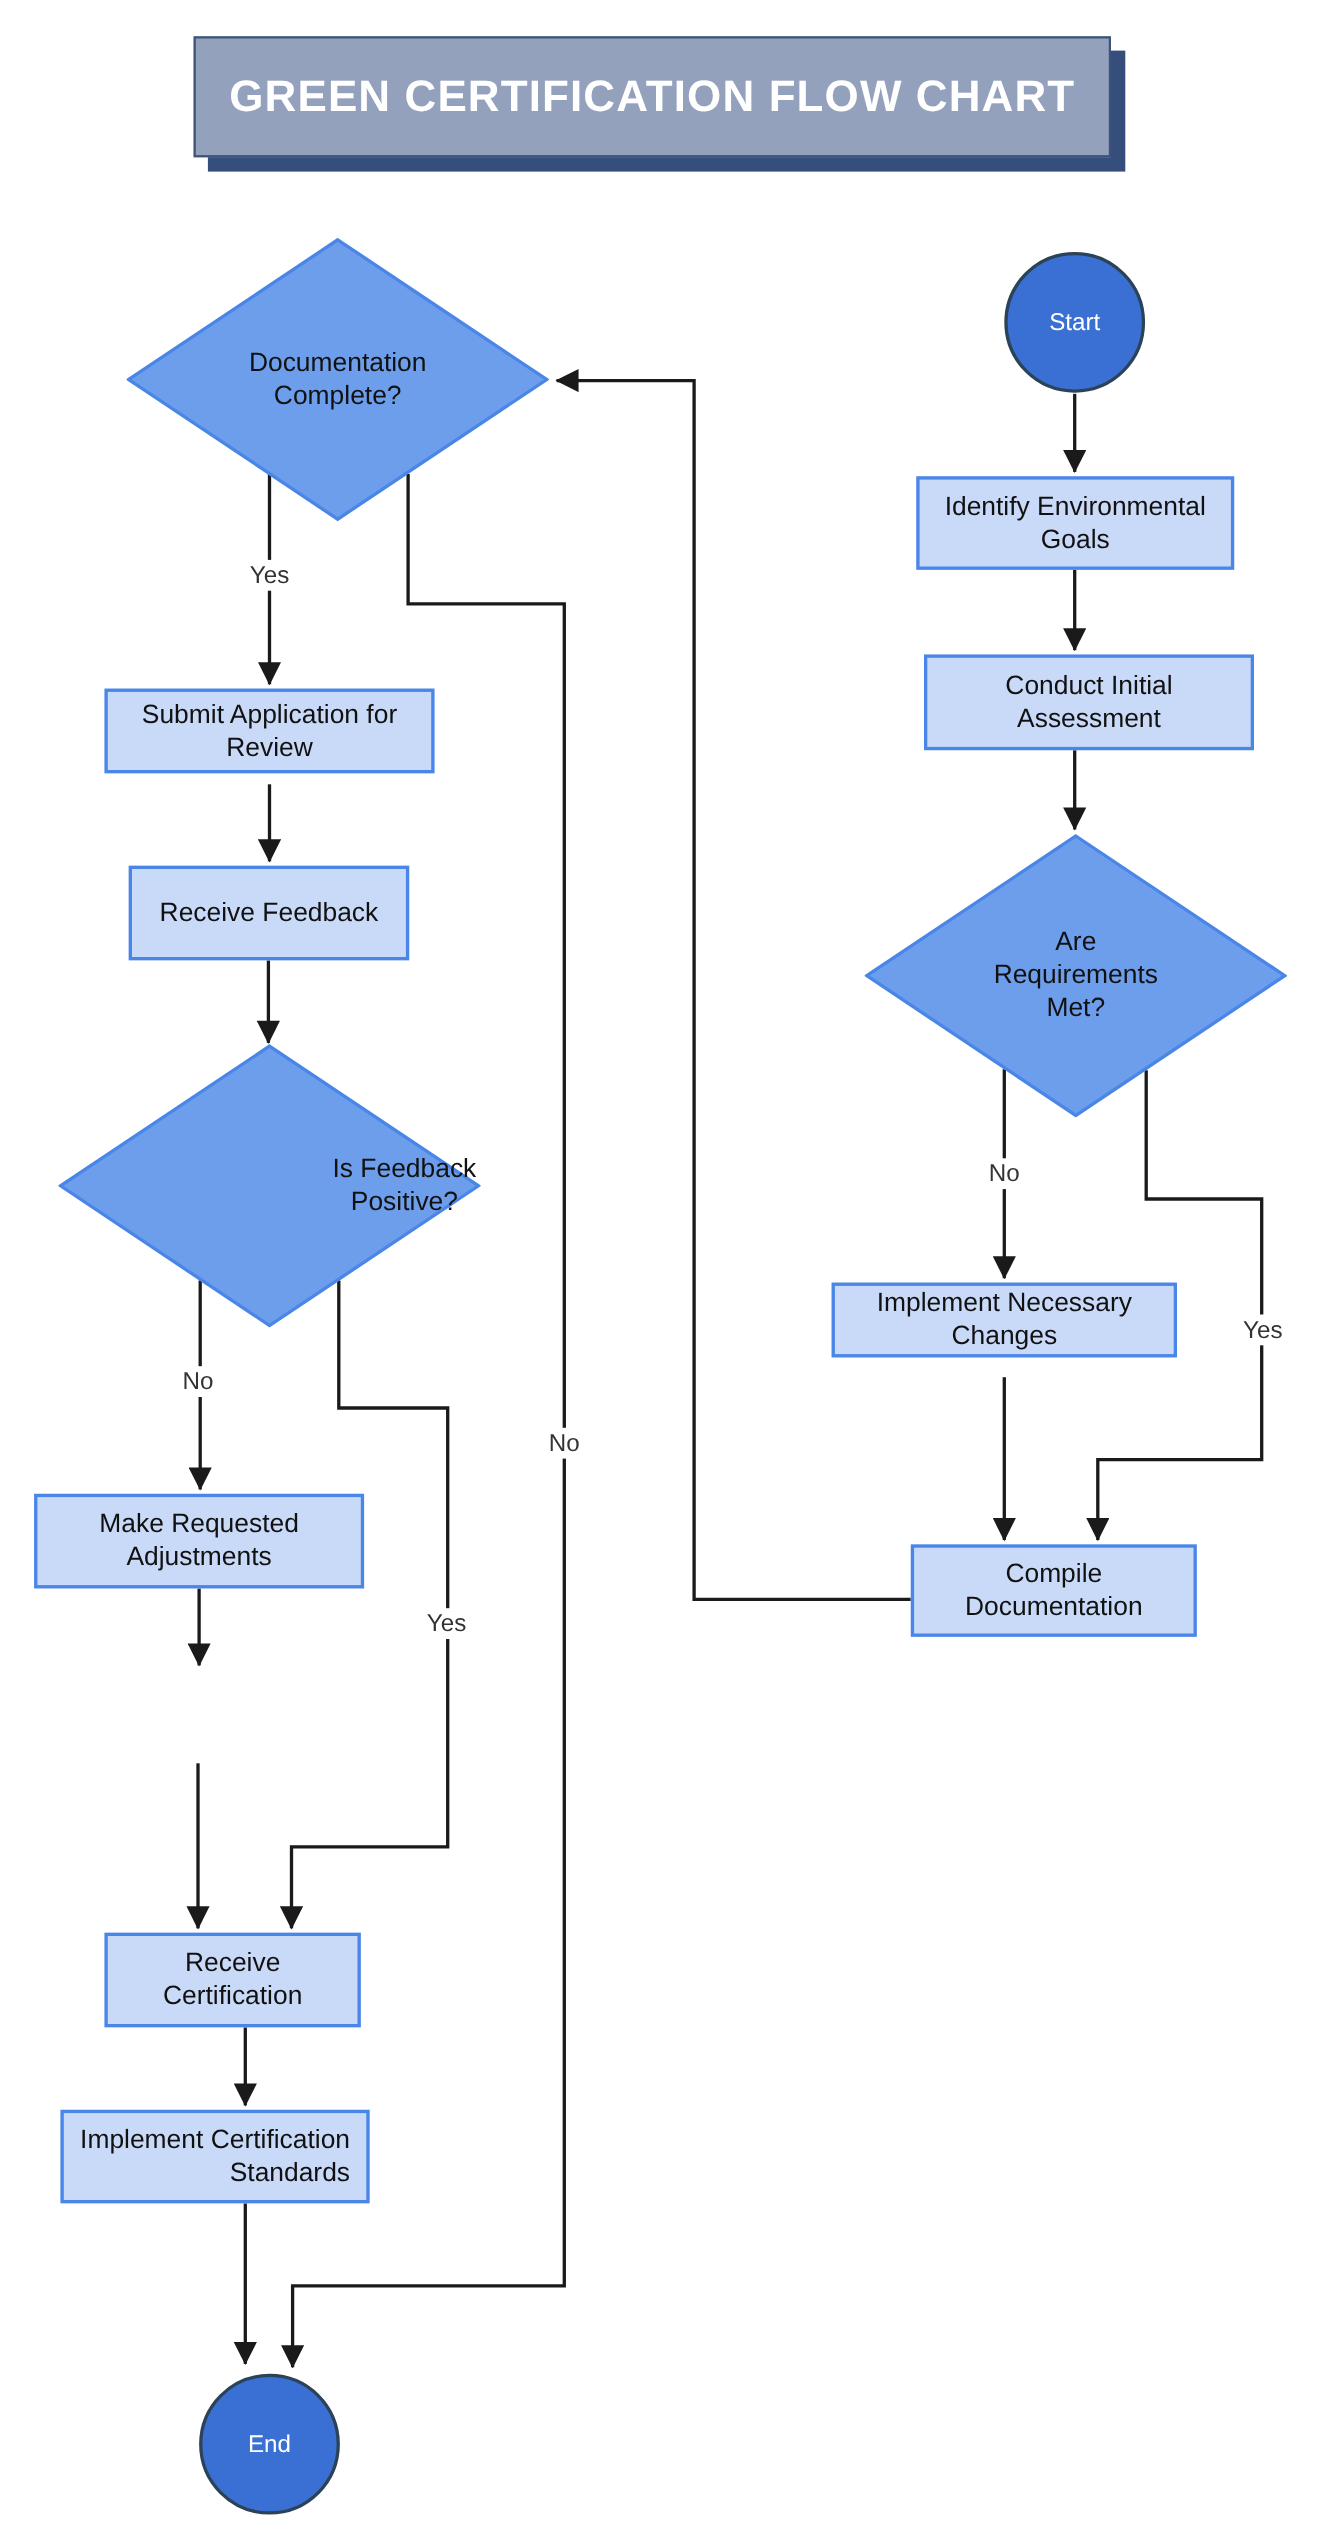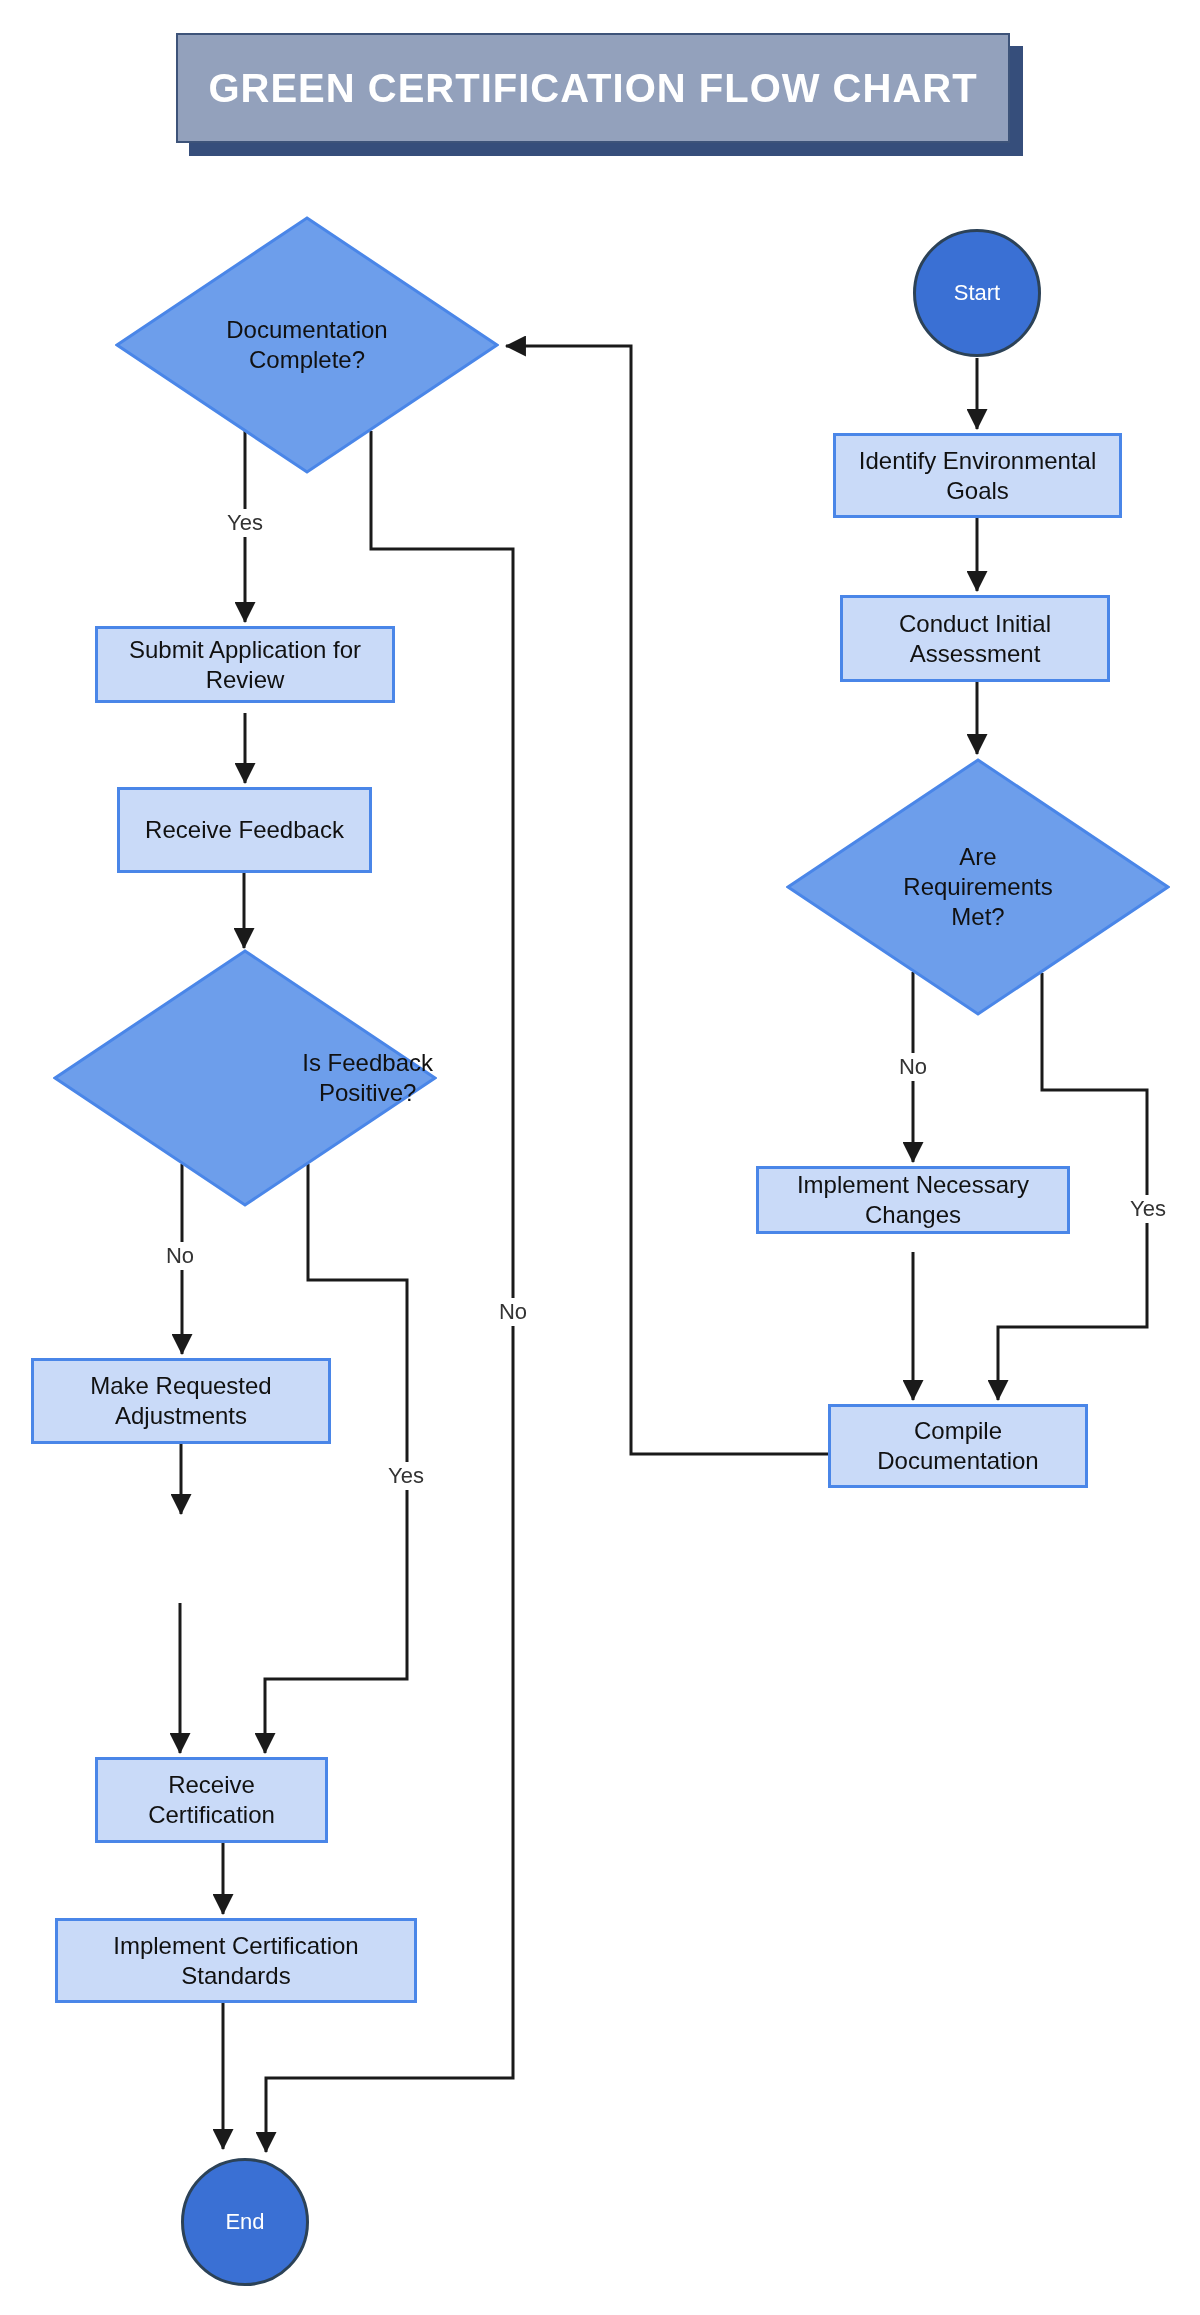--- a/index.html
+++ b/index.html
@@ -67,21 +67,21 @@
 
   <div class="node terminal" style="left:913px;top:229px;width:128px;height:128px;">
     <span class="node-label">Start</span>
   </div>
 
   <div class="node process" style="left:833px;top:433px;width:289px;height:85px;">
     <span class="node-label">Identify Environmental
 Goals</span>
   </div>
 
-  <div class="node process" style="left:840px;top:595px;width:270px;height:87px;">
+  <div class="node process" style="left:840px;top:595px;width:300px;height:87px;">
     <span class="node-label">Conduct Initial
 Assessment</span>
   </div>
 
   <div class="node decision" style="left:786px;top:758px;width:384px;height:258px;">
     <svg class="diamond" viewBox="0 0 384 258">
       <polygon points="192,2 382,129 192,256 2,129"></polygon>
     </svg>
     <span class="node-label">Are
 Requirements
@@ -126,21 +126,21 @@
   <div class="node process" style="left:31px;top:1358px;width:300px;height:86px;">
     <span class="node-label">Make Requested
 Adjustments</span>
   </div>
 
 
   <div class="node process" style="left:95px;top:1757px;width:233px;height:86px;">
     <span class="node-label">Receive Certification</span>
   </div>
 
-  <div class="node process" style="left:55px;top:1918px;width:362px;height:85px;">
+  <div class="node process" style="left:55px;top:1918px;width:281px;height:85px;text-align:right;">
     <span class="node-label">Implement Certification
 Standards</span>
   </div>
 
   <div class="node terminal" style="left:181px;top:2158px;width:128px;height:128px;">
     <span class="node-label">End</span>
   </div>
 
   <div class="edge-label" style="left:245px;top:523px;">Yes</div>
   <div class="edge-label" style="left:513px;top:1312px;">No</div>

